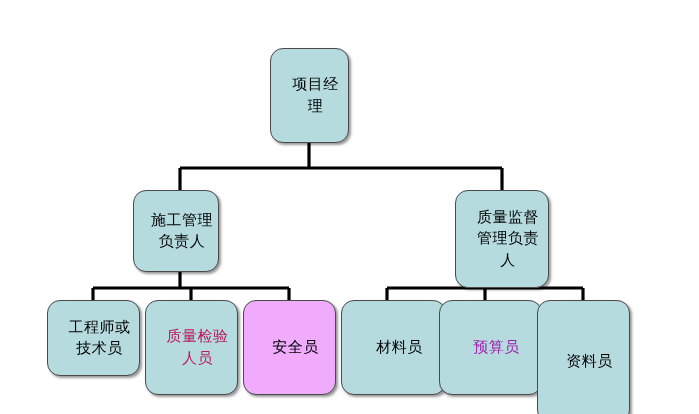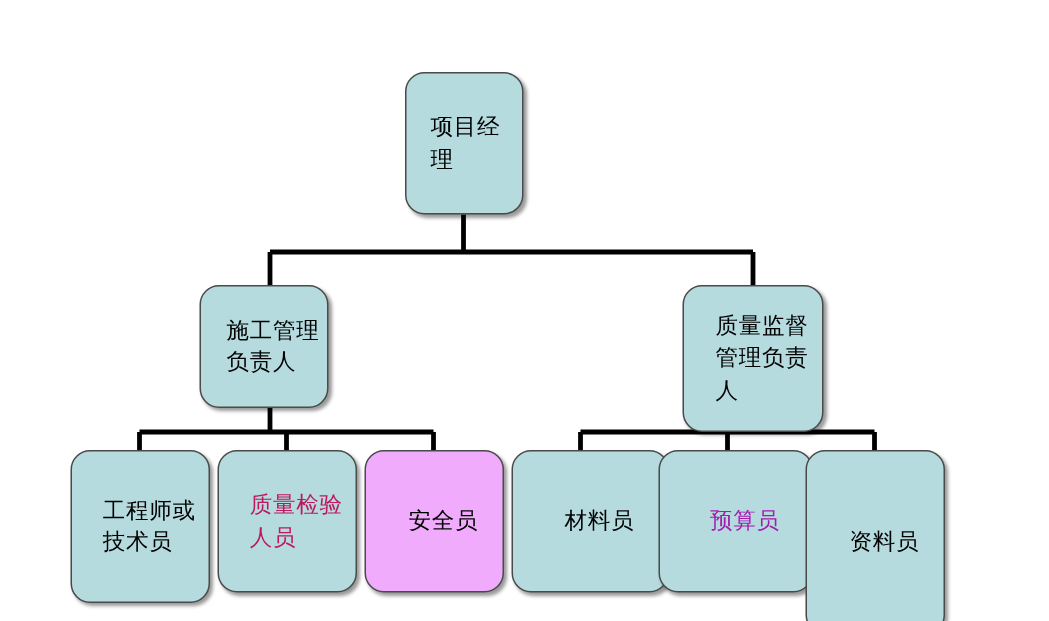--- a/index.html
+++ b/index.html
@@ -31,21 +31,21 @@
     position: absolute;
     z-index: 2;
     box-sizing: border-box;
     background: #b5dbdf;
     border: 1.4px solid #4a4a4a;
     border-radius: 13px;
     box-shadow: 2px 2px 2.5px rgba(0,0,0,0.40);
     display: flex;
     align-items: center;
     justify-content: center;
-    text-align: left;
+    text-align: center;
     color: #000000;
     font-size: 15px;
     line-height: 1.42;
     letter-spacing: 0.5px;
     padding-left: 12px;
     -webkit-font-smoothing: antialiased;
   }
   .org-node .node-label {
     display: block;
     white-space: pre-line;
@@ -85,21 +85,21 @@
       </div>
       <div class="org-node level-2" style="left: 133px; top: 190px; width: 86px; height: 82px; background: rgb(181, 219, 223); border-color: rgb(74, 74, 74); color: rgb(0, 0, 0);">
         <span class="node-label">施工管理
 负责人</span>
       </div>
       <div class="org-node level-2" style="left: 455px; top: 190px; width: 94px; height: 98px; background: rgb(181, 219, 223); border-color: rgb(74, 74, 74); color: rgb(0, 0, 0);">
         <span class="node-label">质量监督
 管理负责
 人</span>
       </div>
-      <div class="org-node level-3" style="left: 47px; top: 300px; width: 93px; height: 102px; background: rgb(181, 219, 223); border-color: rgb(74, 74, 74); color: rgb(0, 0, 0);">
+      <div class="org-node level-3" style="left: 47px; top: 300px; width: 93px; height: 76px; background: rgb(181, 219, 223); border-color: rgb(74, 74, 74); color: rgb(0, 0, 0);">
         <span class="node-label">工程师或
 技术员</span>
       </div>
       <div class="org-node level-3" style="left: 145px; top: 300px; width: 93px; height: 95px; background: rgb(181, 219, 223); border-color: rgb(74, 74, 74); color: #be185d;">
         <span class="node-label">质量检验
 人员</span>
       </div>
       <div class="org-node level-3" style="left: 243px; top: 300px; width: 93px; height: 95px; background: #f0abfc; border-color: rgb(74, 74, 74); color: rgb(0, 0, 0);">
         <span class="node-label">安全员</span>
       </div>

